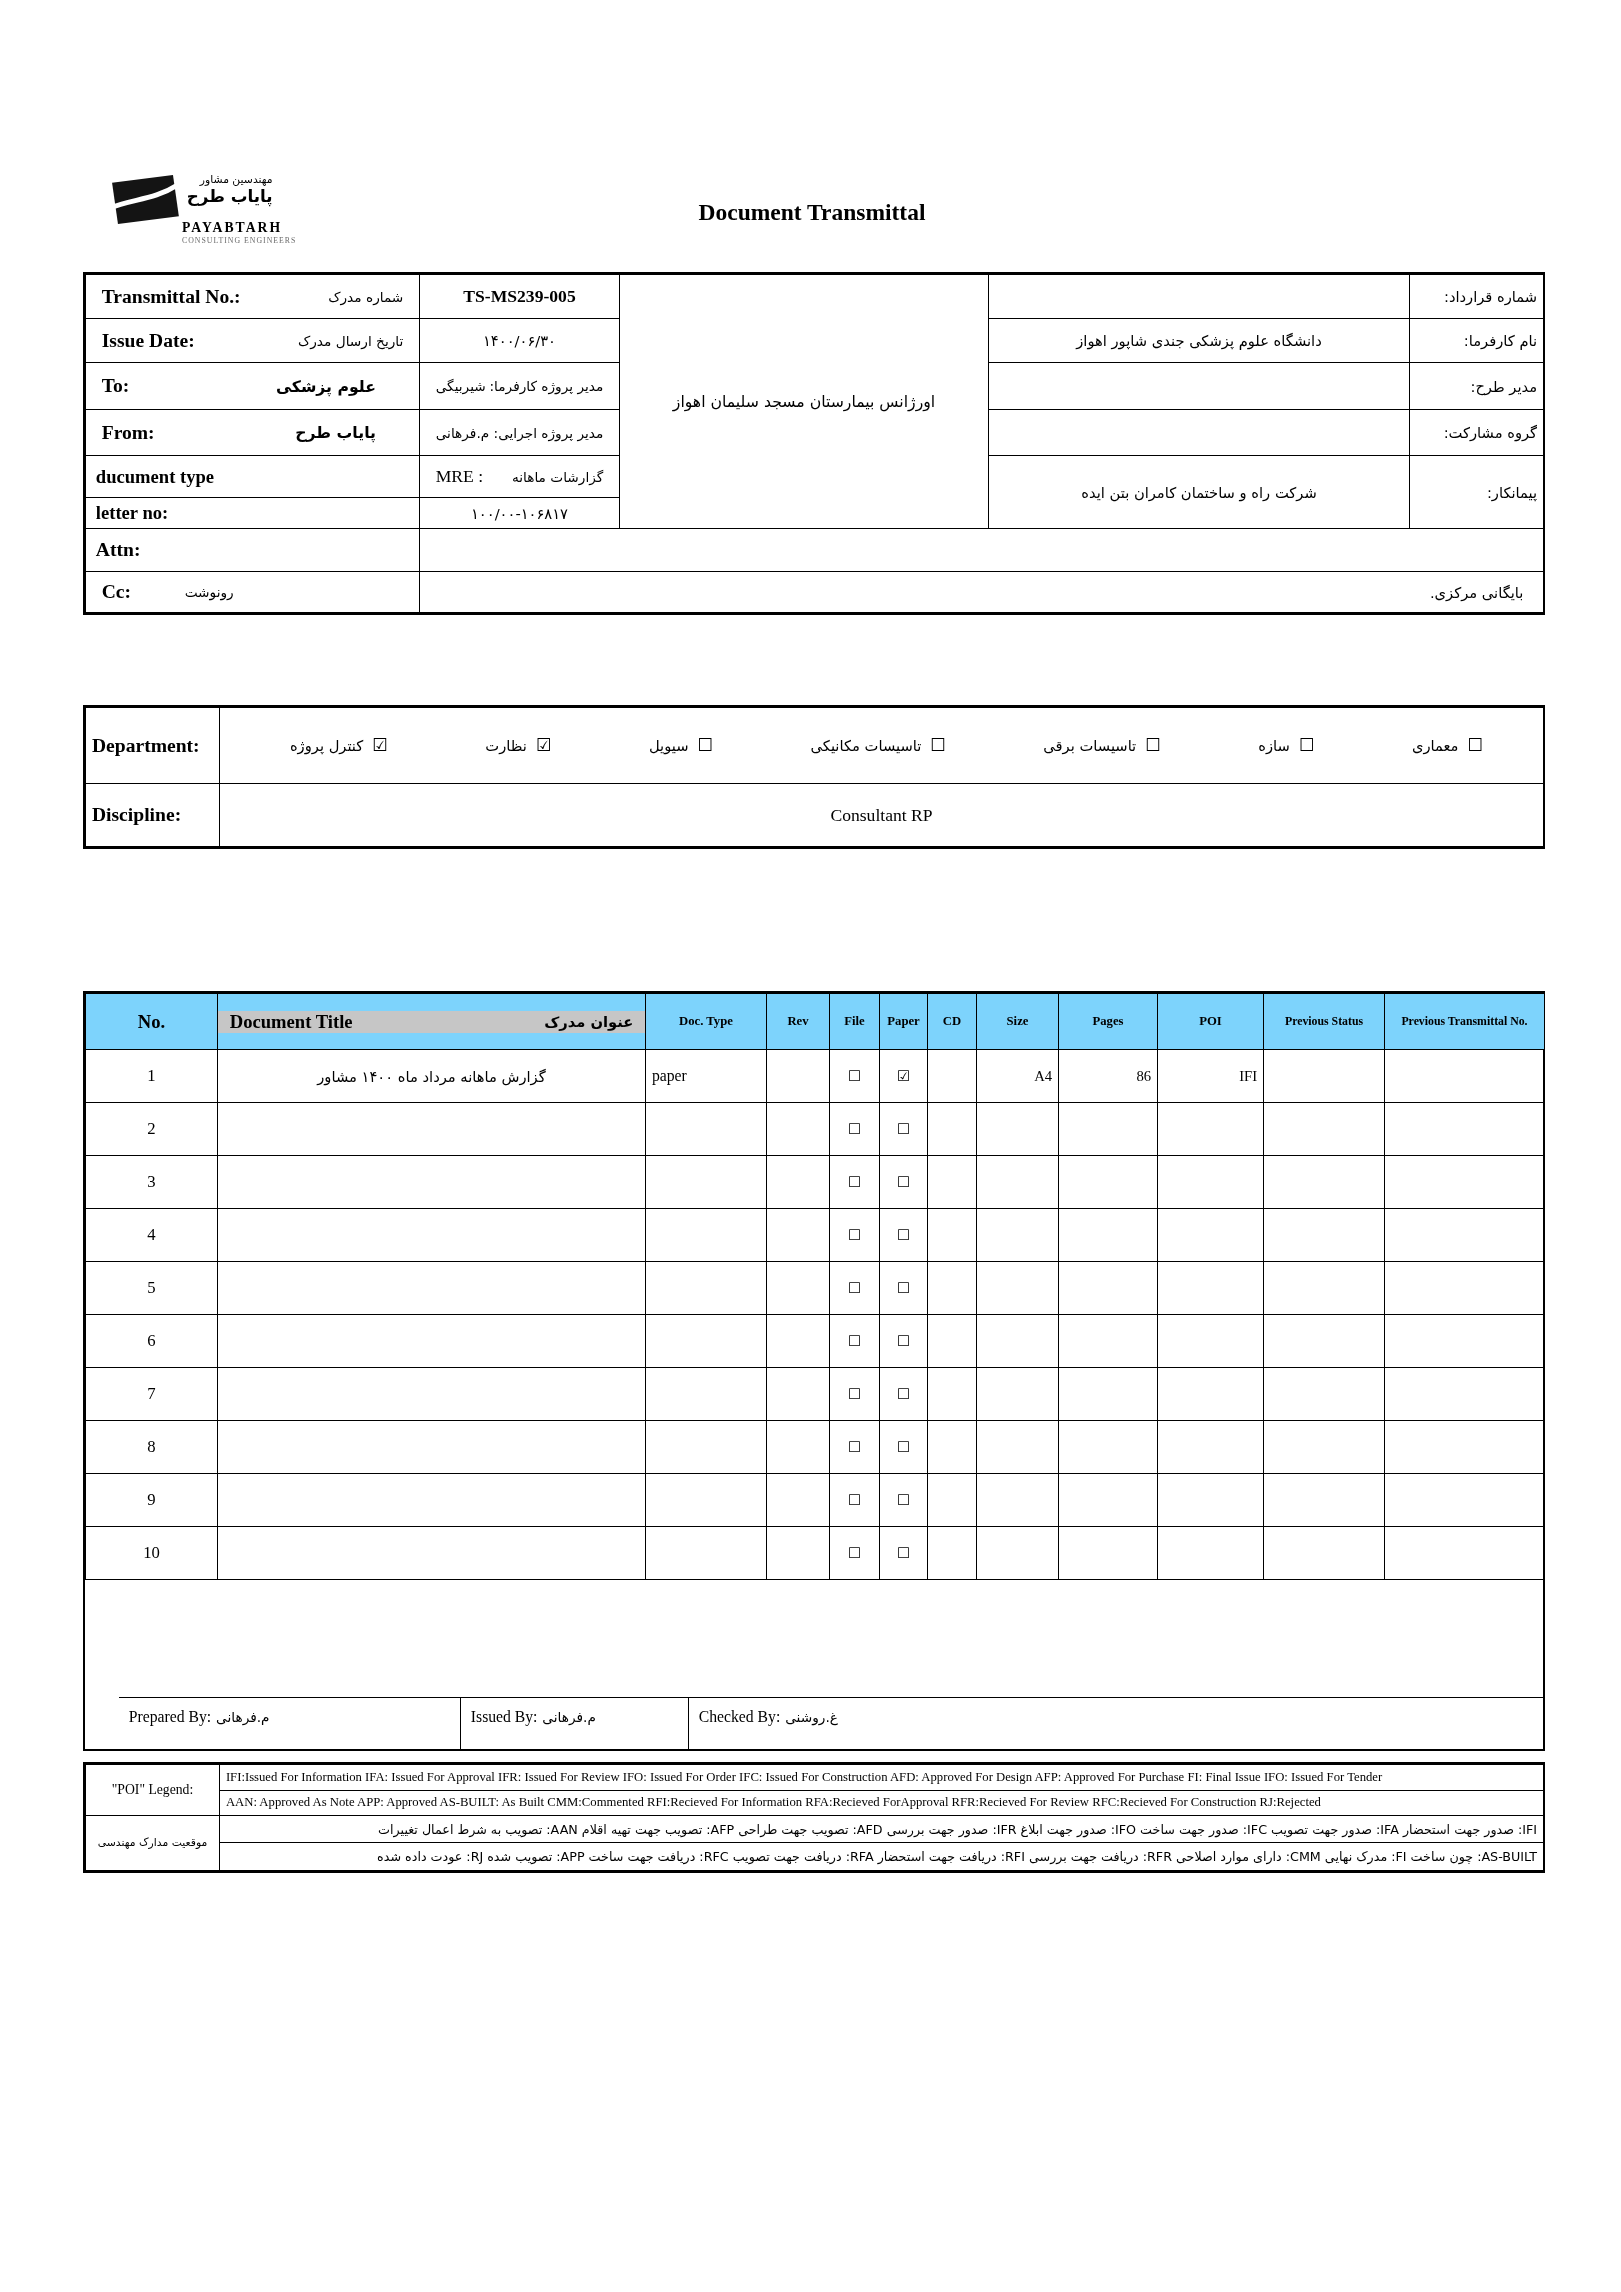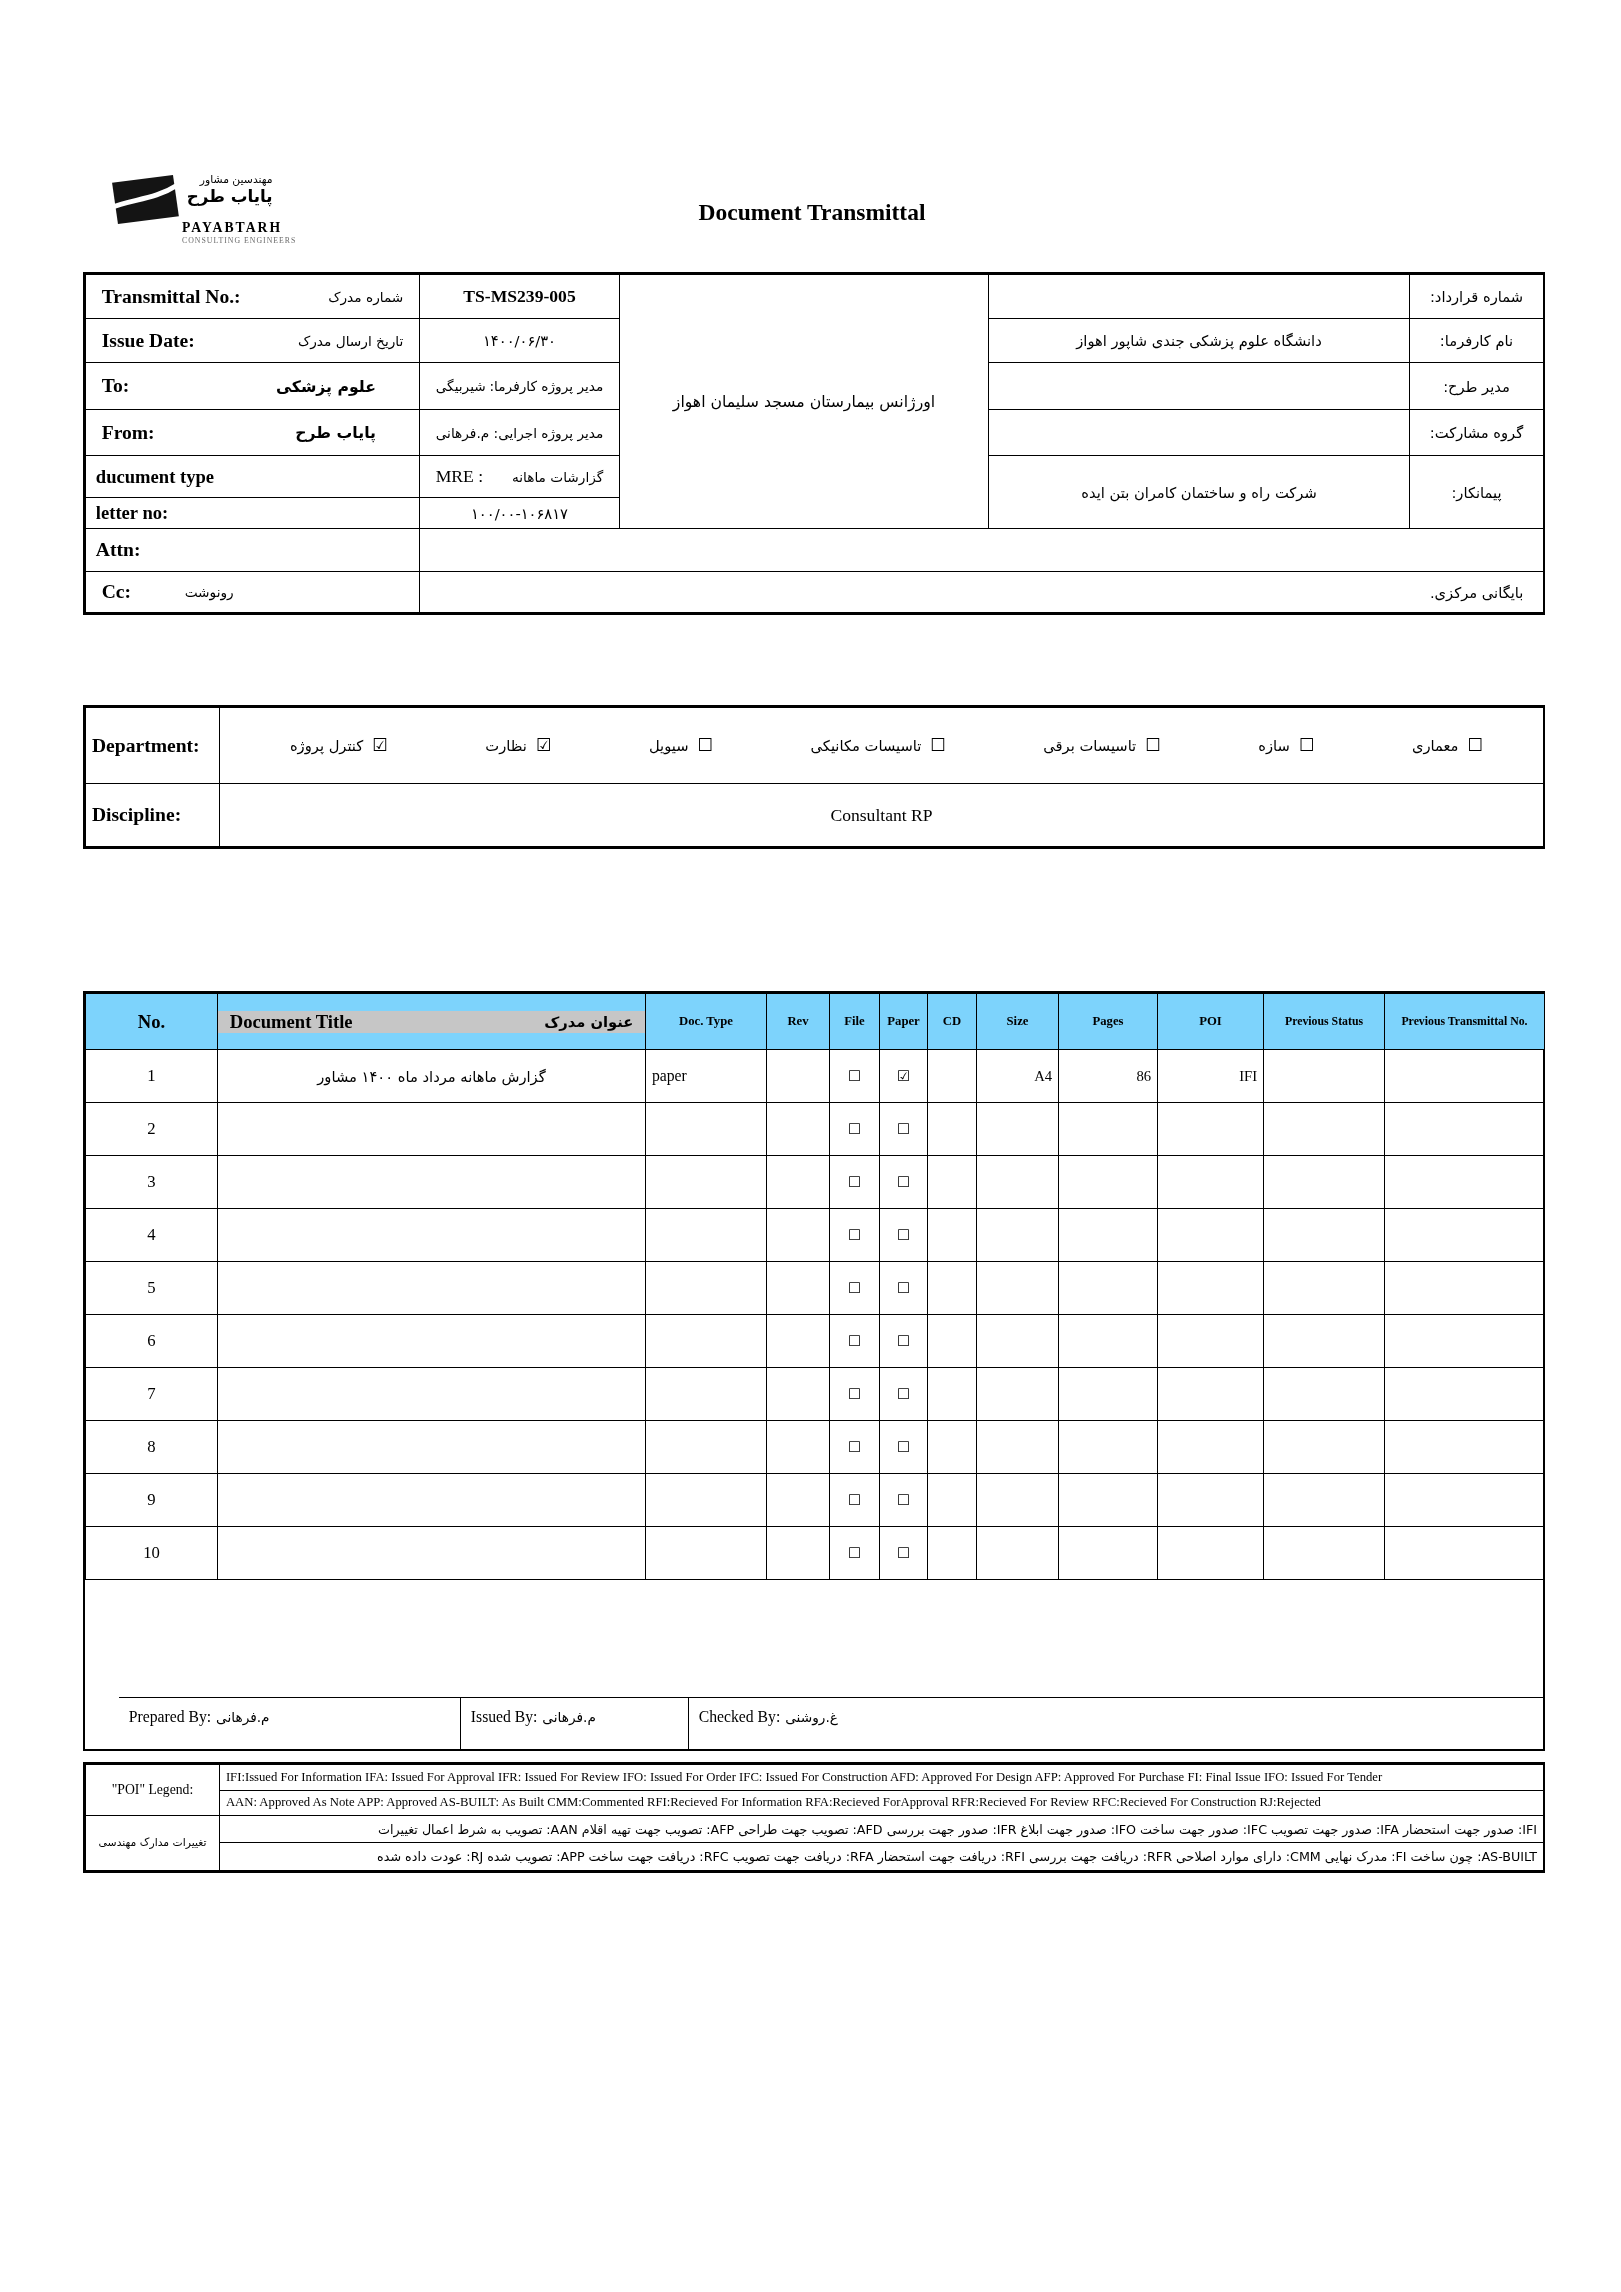--- a/index.html
+++ b/index.html
@@ -19,21 +19,21 @@
   .logo-en1{font-size:13.7px;font-weight:bold;letter-spacing:2px;margin-left:74px;margin-top:-7.8px}
   .logo-en2{font-size:7.8px;color:#6b6b6b;letter-spacing:1px;margin-left:74px}
   .doc-title{position:absolute;top:199px;left:83px;width:1458px;text-align:center;
              font-size:23.5px;font-weight:bold;}
   
   .top-wrap{top:272px;}
   .pair{display:flex;justify-content:space-between;align-items:center;padding:0 9.8px;}
   .enlbl{font-size:19.6px;font-weight:bold}
   .falbl{font-size:13.7px}
   .rtl{direction:rtl}
-  .rlab{font-size:14.7px;text-align:center;padding-right:7.8px}
+  .rlab{font-size:14.7px;text-align:right;padding-right:7.8px}
   .rval{font-size:14.7px;text-align:center}
   
   .mid-wrap{top:705px;}
   .seclbl{font-size:19.6px;font-weight:bold;padding-left:7.8px}
   .ckrow{display:flex;justify-content:space-between;align-items:center;padding:0 54px 0 64px;}
   .ckrow3{display:flex;justify-content:space-around;align-items:center;padding:0 39px;}
   .ck{display:flex;align-items:center;gap:8.8px}
   .ck .t{font-size:14.7px}
   .bx{font-family:"DejaVu Sans",sans-serif;font-size:17.6px;line-height:1;}
   
@@ -437,21 +437,21 @@
         </colgroup>
       <tbody>
           <tr style="height:25.5px">
         <td rowspan="2" class="leg-lbl">"POI" Legend:</td>
         <td class="leg-en">IFI:Issued For Information  IFA: Issued For Approval  IFR: Issued For Review   IFO: Issued For Order  IFC: Issued For Construction AFD: Approved For Design AFP: Approved For Purchase  FI: Final Issue  IFO: Issued For Tender</td>
       </tr>
       <tr style="height:25.5px">
         <td class="leg-en">AAN: Approved As Note  APP: Approved  AS-BUILT: As Built CMM:Commented  RFI:Recieved For Information   RFA:Recieved ForApproval   RFR:Recieved For Review  RFC:Recieved For Construction  RJ:Rejected</td>
       </tr>
       <tr style="height:27.4px">
-        <td rowspan="2" class="fa leg-lbl-fa">تغییرات مدارک مهندسی</td>
+        <td rowspan="2" class="fa leg-lbl-fa">موقعیت مدارک مهندسی</td>
         <td class="fa leg-fa">IFI: صدور جهت استحضار      IFA: صدور جهت تصویب      IFC: صدور جهت ساخت      IFO: صدور جهت ابلاغ      IFR: صدور جهت بررسی      AFD: تصویب جهت طراحی      AFP: تصویب جهت تهیه اقلام      AAN: تصویب به شرط اعمال تغییرات</td>
       </tr>
       <tr style="height:27.4px">
         <td class="fa leg-fa">AS-BUILT: چون ساخت      FI: مدرک نهایی      CMM: دارای موارد اصلاحی      RFR: دریافت جهت بررسی      RFI: دریافت جهت استحضار      RFA: دریافت جهت تصویب      RFC: دریافت جهت ساخت      APP: تصویب شده      RJ: عودت داده شده</td>
       </tr>
     </tbody>
       </table>
   </div>
 
 </div>

